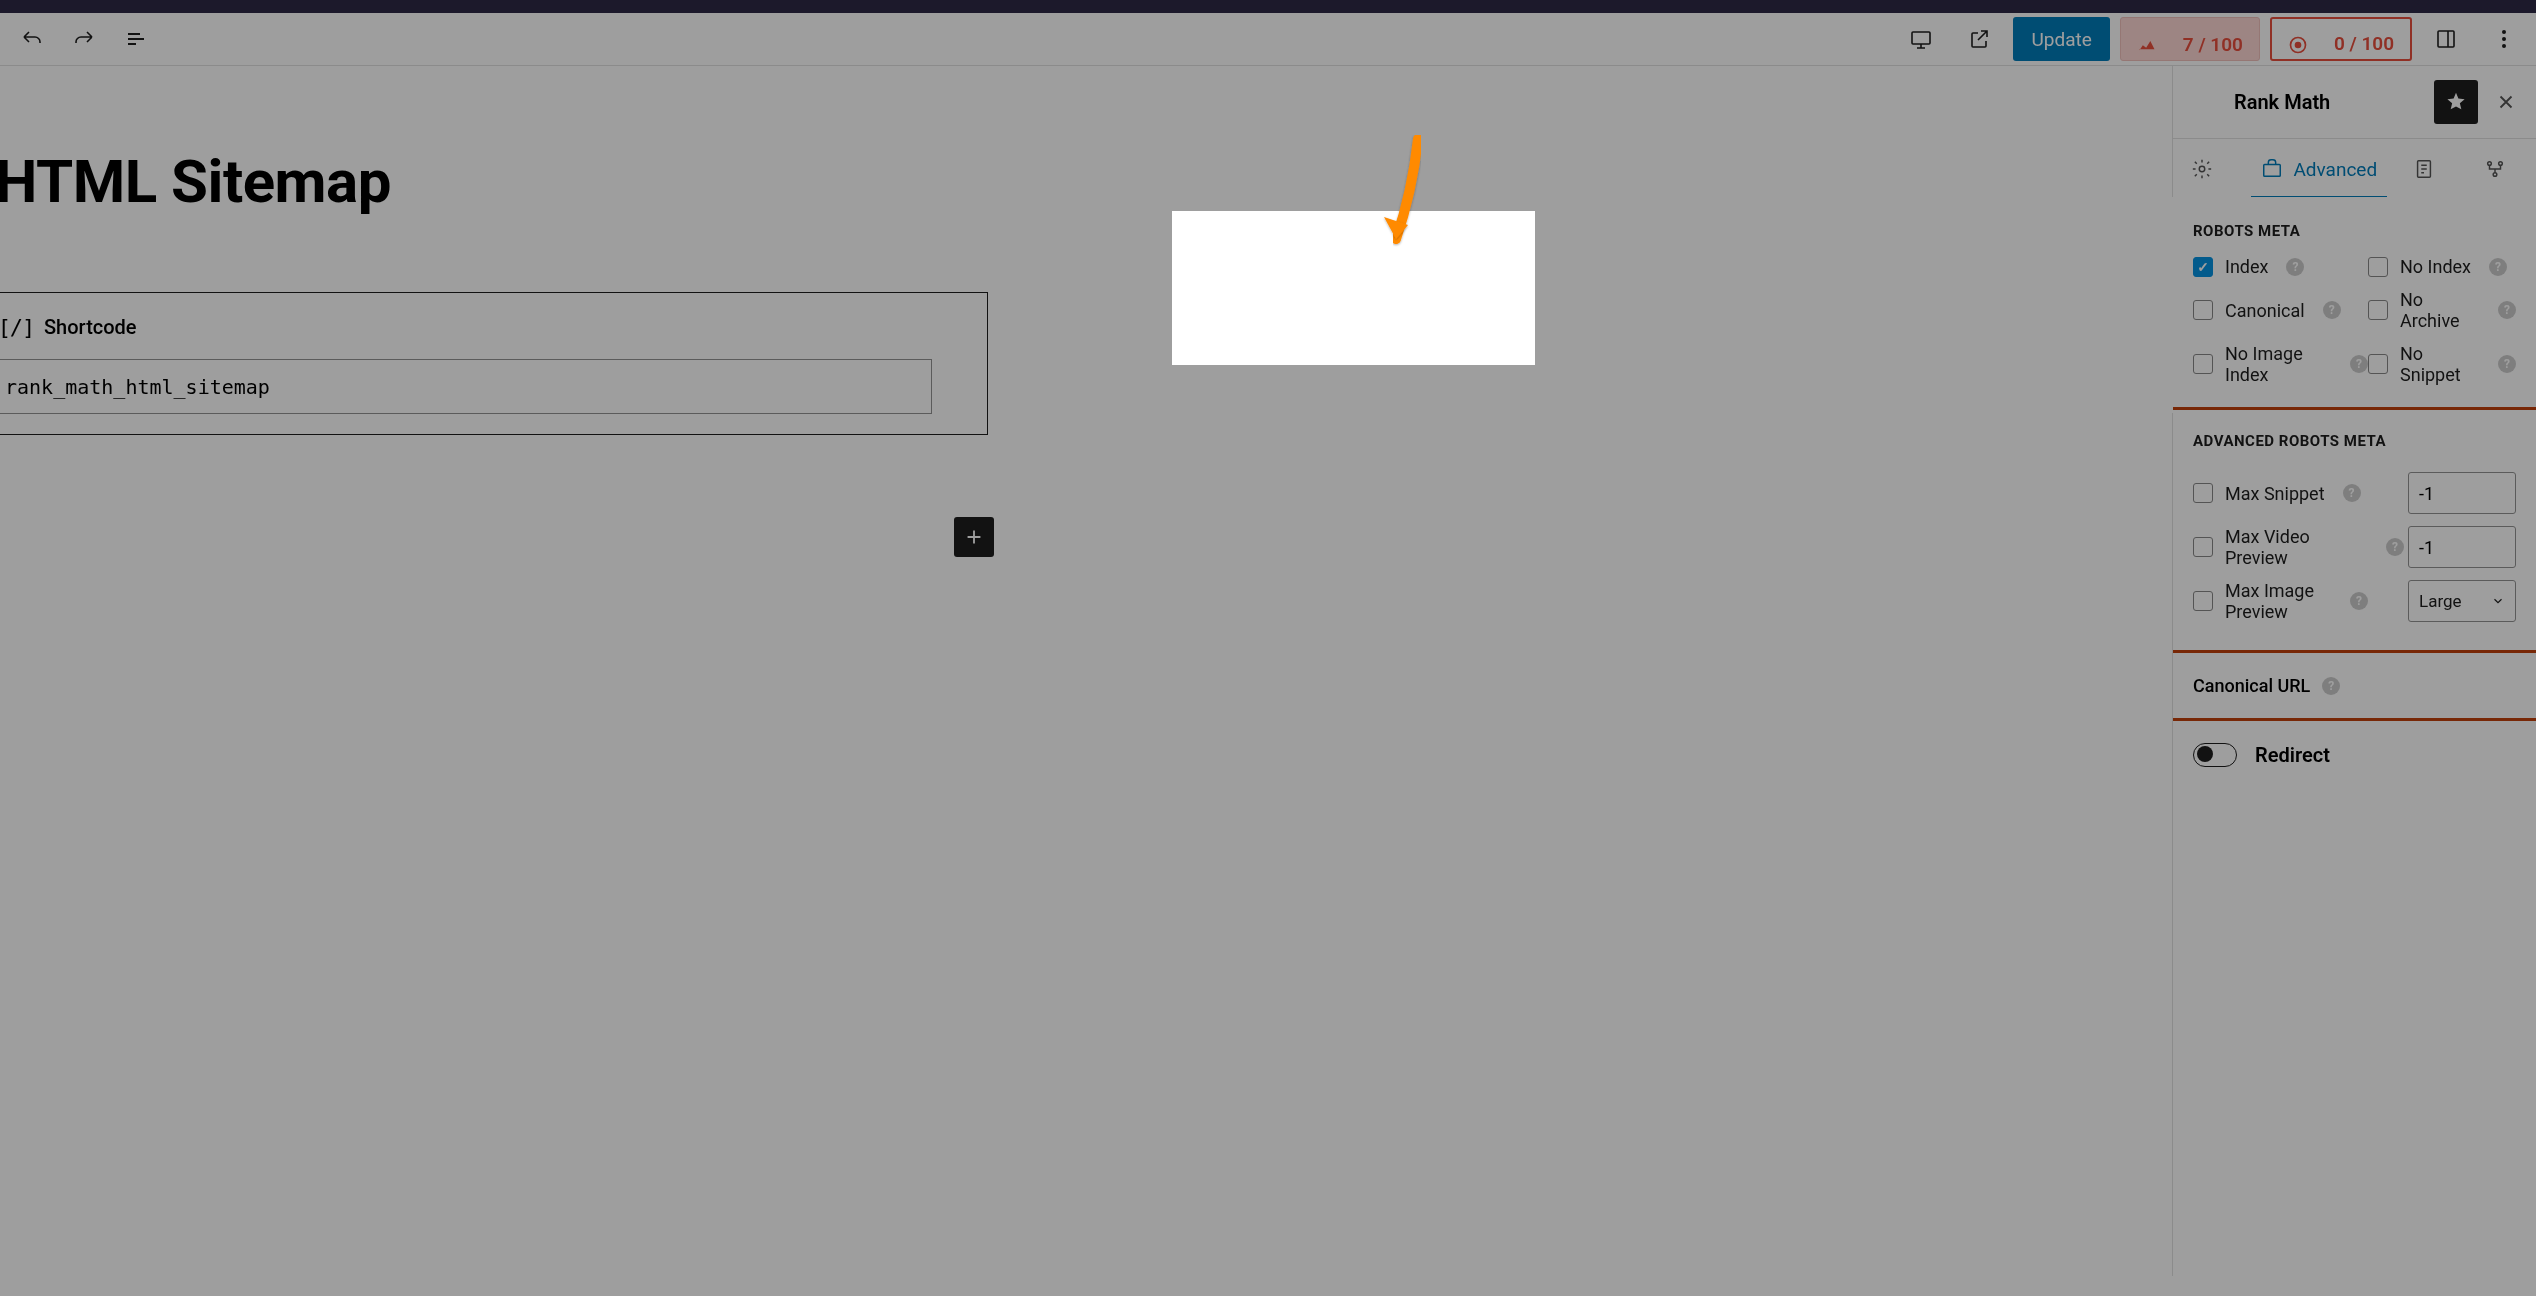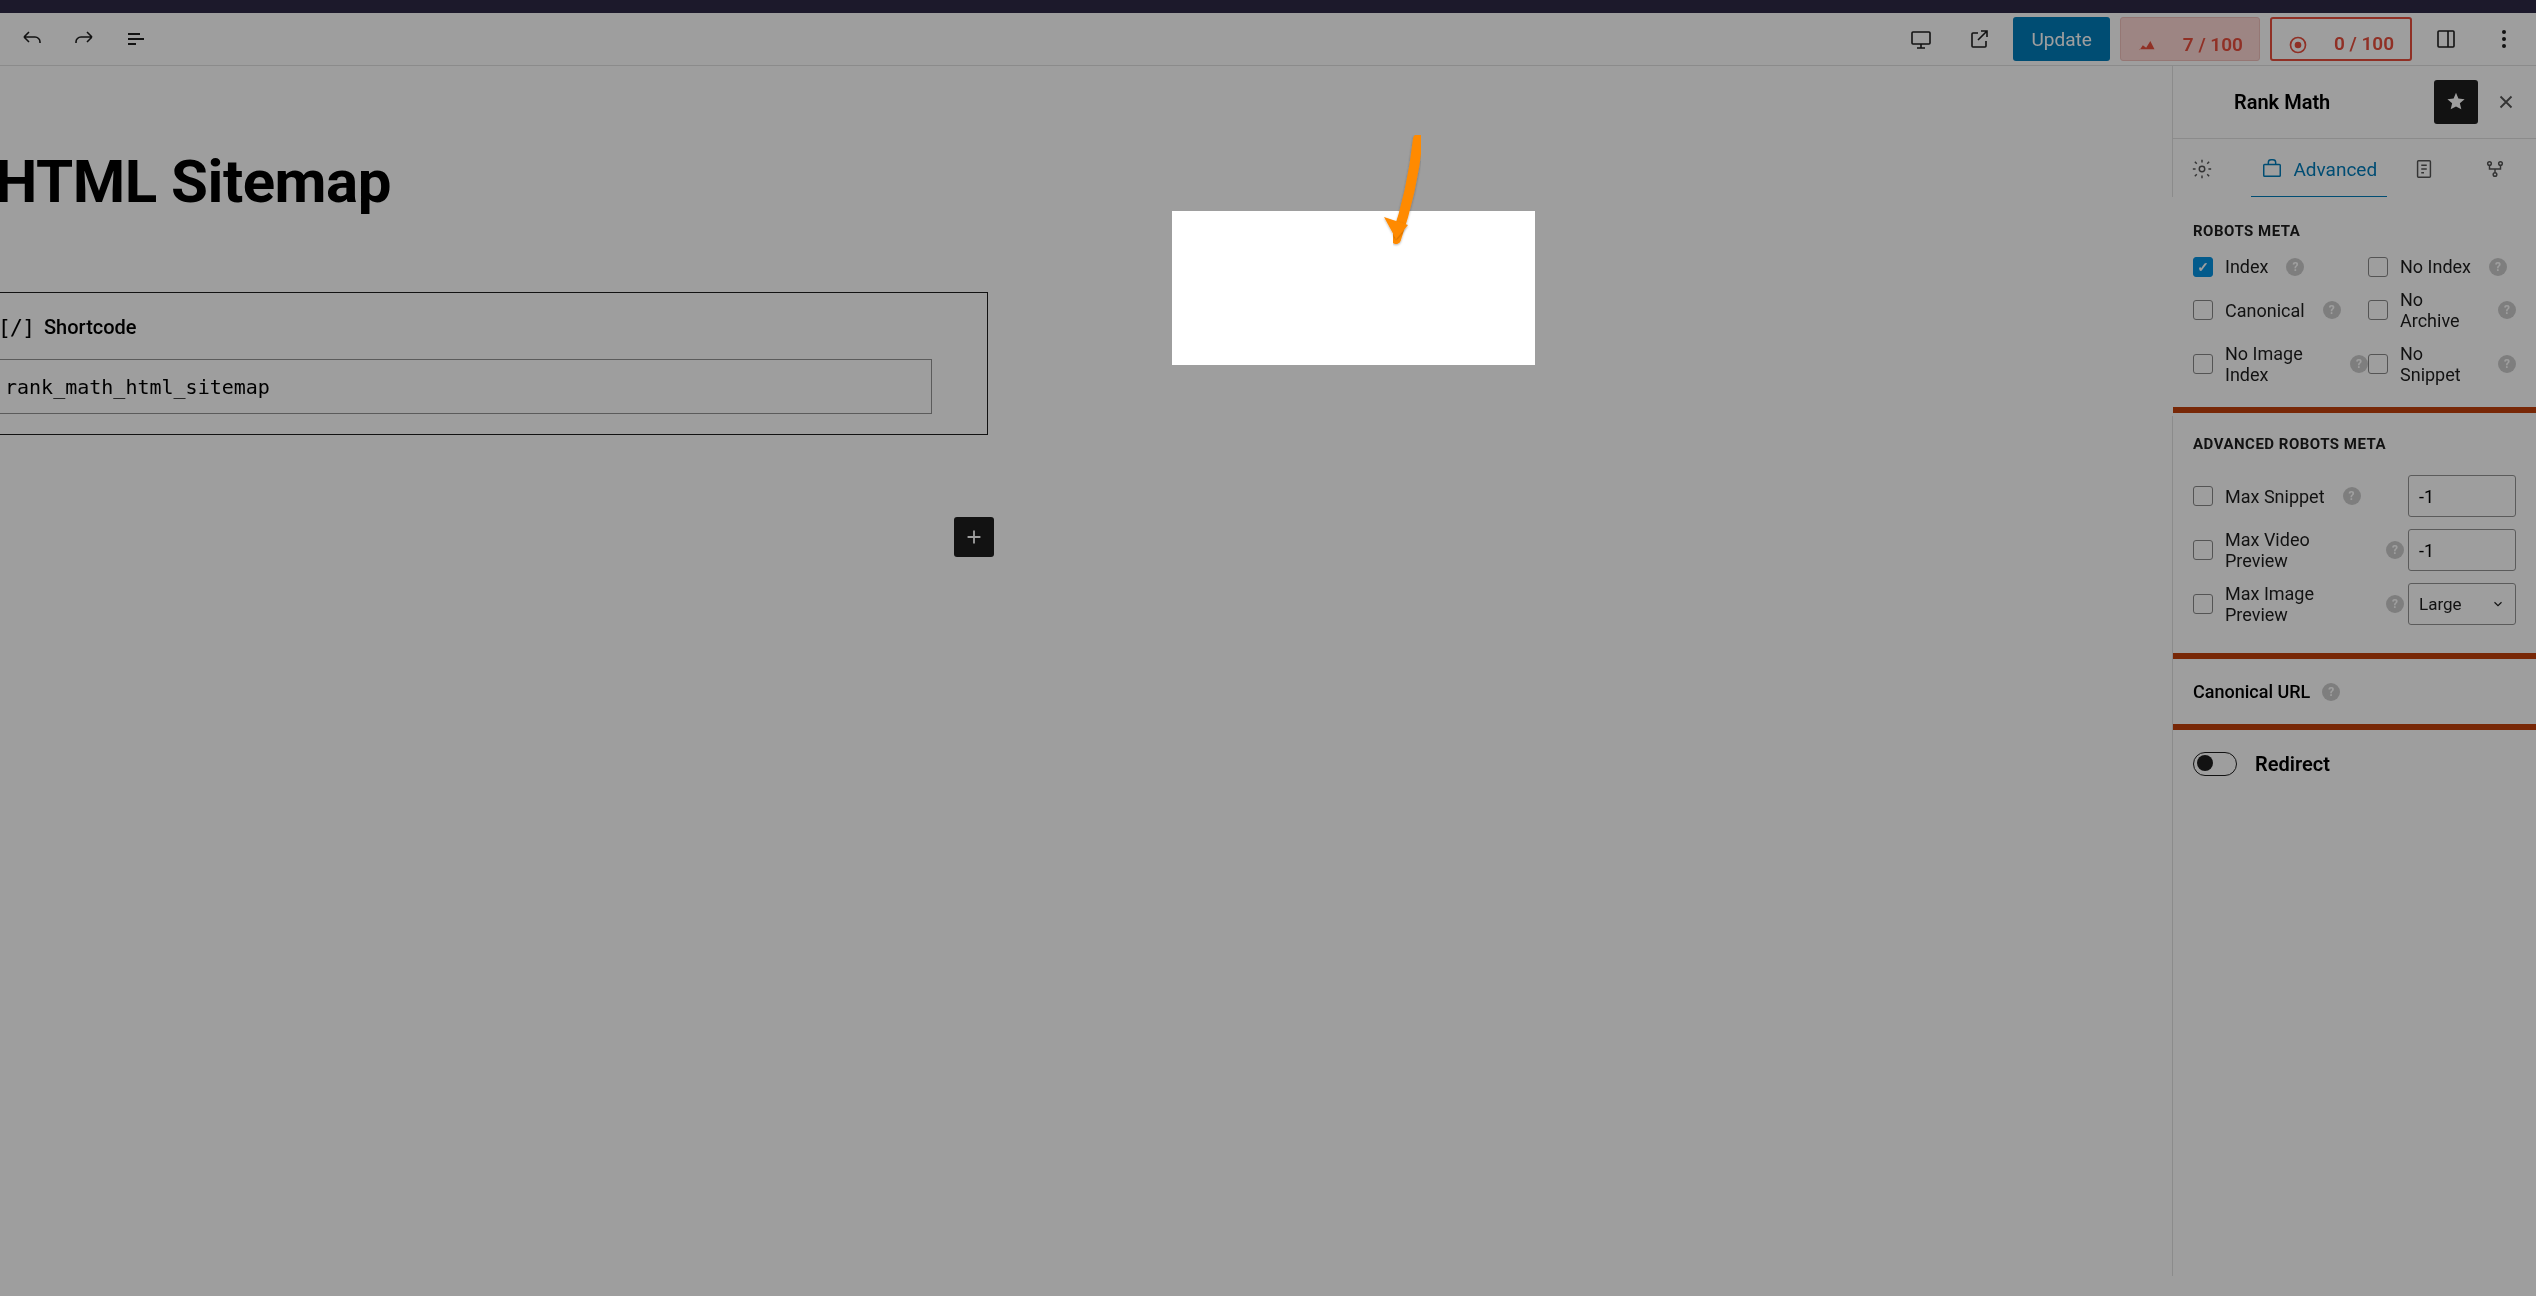--- a/index.html
+++ b/index.html
@@ -37,36 +37,36 @@
 .star-btn { width: 44px; height: 44px; background: #1e1e1e; color: #fff; display: flex; align-items: center; justify-content: center; border-radius: 3px; margin-right: 8px; }
 .close-sidebar { width: 40px; height: 40px; display: flex; align-items: center; justify-content: center; color: #555; }
 
 .sidebar-tabs { display: flex; border-top: 1px solid #e0e0e0; border-bottom: 1px solid #e0e0e0; height: 62px; align-items: stretch; }
 .stab { flex: 0 0 auto; display: flex; align-items: center; justify-content: space-between; color: #555; font-size: 19px; position: relative; padding: 0 18px; }
 .stab.active { color: #007cba; }
 .stab.active::after { content: ""; position: absolute; bottom: -1px; left: 8px; right: 8px; height: 4px; background: #007cba; }
 .stab svg { width: 22px; height: 22px; }
 .stab.iconic { flex: 1; }
 
-.panel { border-bottom: 6px solid #c2410c; padding: 22px 20px; }
+.panel { border-bottom: 3px solid #c2410c; padding: 22px 20px; }
 .panel.highlight { background: #fff; box-shadow: 0 0 0 3px #fff; position: relative; }
 .panel-heading { font-size: 15px; font-weight: 700; letter-spacing: 0.5px; color: #1e1e1e; margin-bottom: 16px; }
 
 .check-grid { display: grid; grid-template-columns: 175px 1fr; row-gap: 12px; }
 .check-row { display: flex; align-items: center; gap: 12px; font-size: 18px; color: #1e1e1e; }
 .chk { width: 20px; height: 20px; border: 1.5px solid #888; border-radius: 3px; display: inline-flex; align-items: center; justify-content: center; flex-shrink: 0; }
 .chk.checked { background: #0693e3; border-color: #0693e3; color: #fff; }
 .chk.checked::after { content: "✓"; font-size: 14px; line-height: 1; font-weight: 700; }
 
 .help { width: 18px; height: 18px; border-radius: 50%; background: #ccc; color: #fff; display: inline-flex; align-items: center; justify-content: center; font-size: 12px; font-weight: 700; margin-left: 6px; flex-shrink: 0; }
 
 .adv-row { display: flex; align-items: center; padding: 6px 0; gap: 4px; }
 .adv-row .label-wrap { flex: 1; display: flex; align-items: center; font-size: 18px; color: #1e1e1e; gap: 12px; }
 .num-input { width: 108px; height: 42px; border: 1px solid #949494; border-radius: 3px; padding: 0 10px; font-size: 18px; }
-.select-box { width: 108px; height: 42px; border: 1px solid #949494; border-radius: 3px; padding: 0 10px; font-size: 17px; display: flex; align-items: center; justify-content: space-between; color: #1e1e1e; }
+.select-box { width: 108px; height: 42px; border: 1px solid #949494; border-radius: 3px; padding: 0 10px; font-size: 17px; display: flex; align-items: center; justify-content: space-between; color: #1e1e1e; margin-left: 36px; }
 
 .url-input { width: 100%; height: 42px; border: 1px solid #949494; border-radius: 3px; padding: 0 12px; font-size: 18px; margin-top: 6px; }
 .url-input::placeholder { color: #8b8b8b; }
 
 .toggle { width: 44px; height: 24px; border: 1.5px solid #1e1e1e; border-radius: 12px; position: relative; display: inline-block; }
 .toggle::after { content: ""; position: absolute; width: 16px; height: 16px; background: #1e1e1e; border-radius: 50%; left: 3px; top: 2px; }
 .redirect-row { display: flex; align-items: center; gap: 18px; font-size: 20px; font-weight: 600; }
 
 
 .arrow-annot { position: absolute; pointer-events: none; z-index: 60; }

